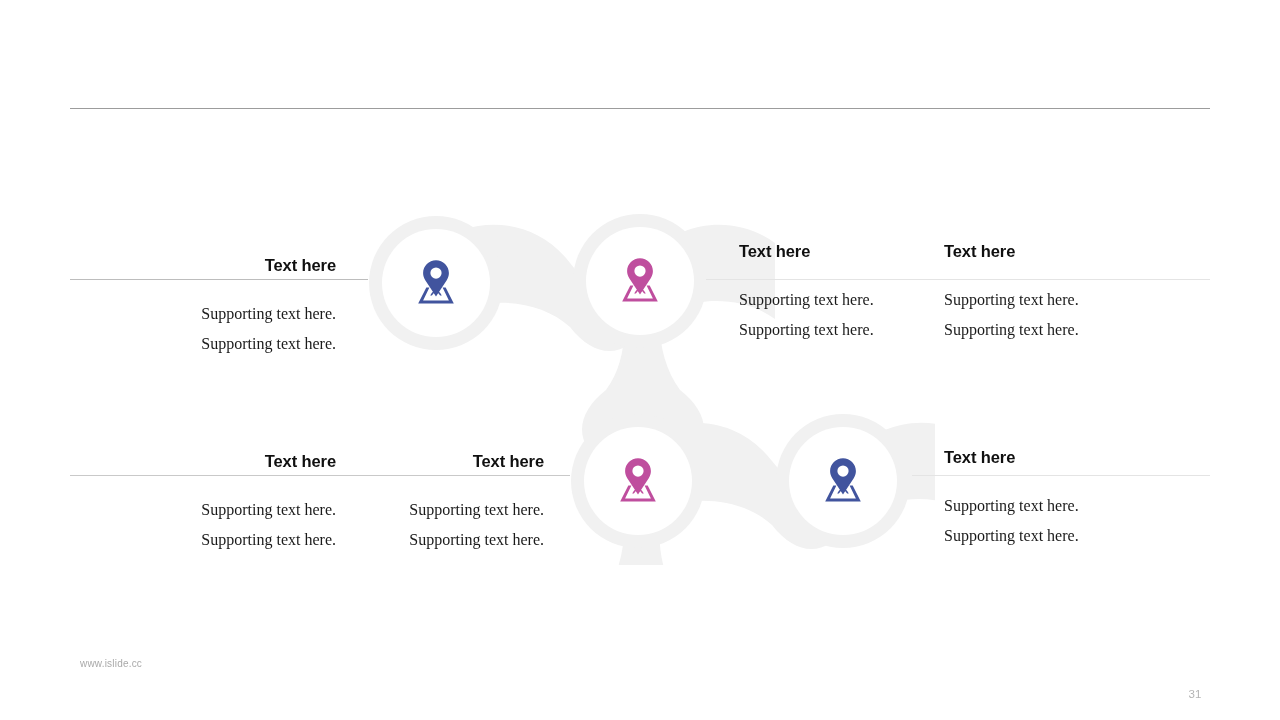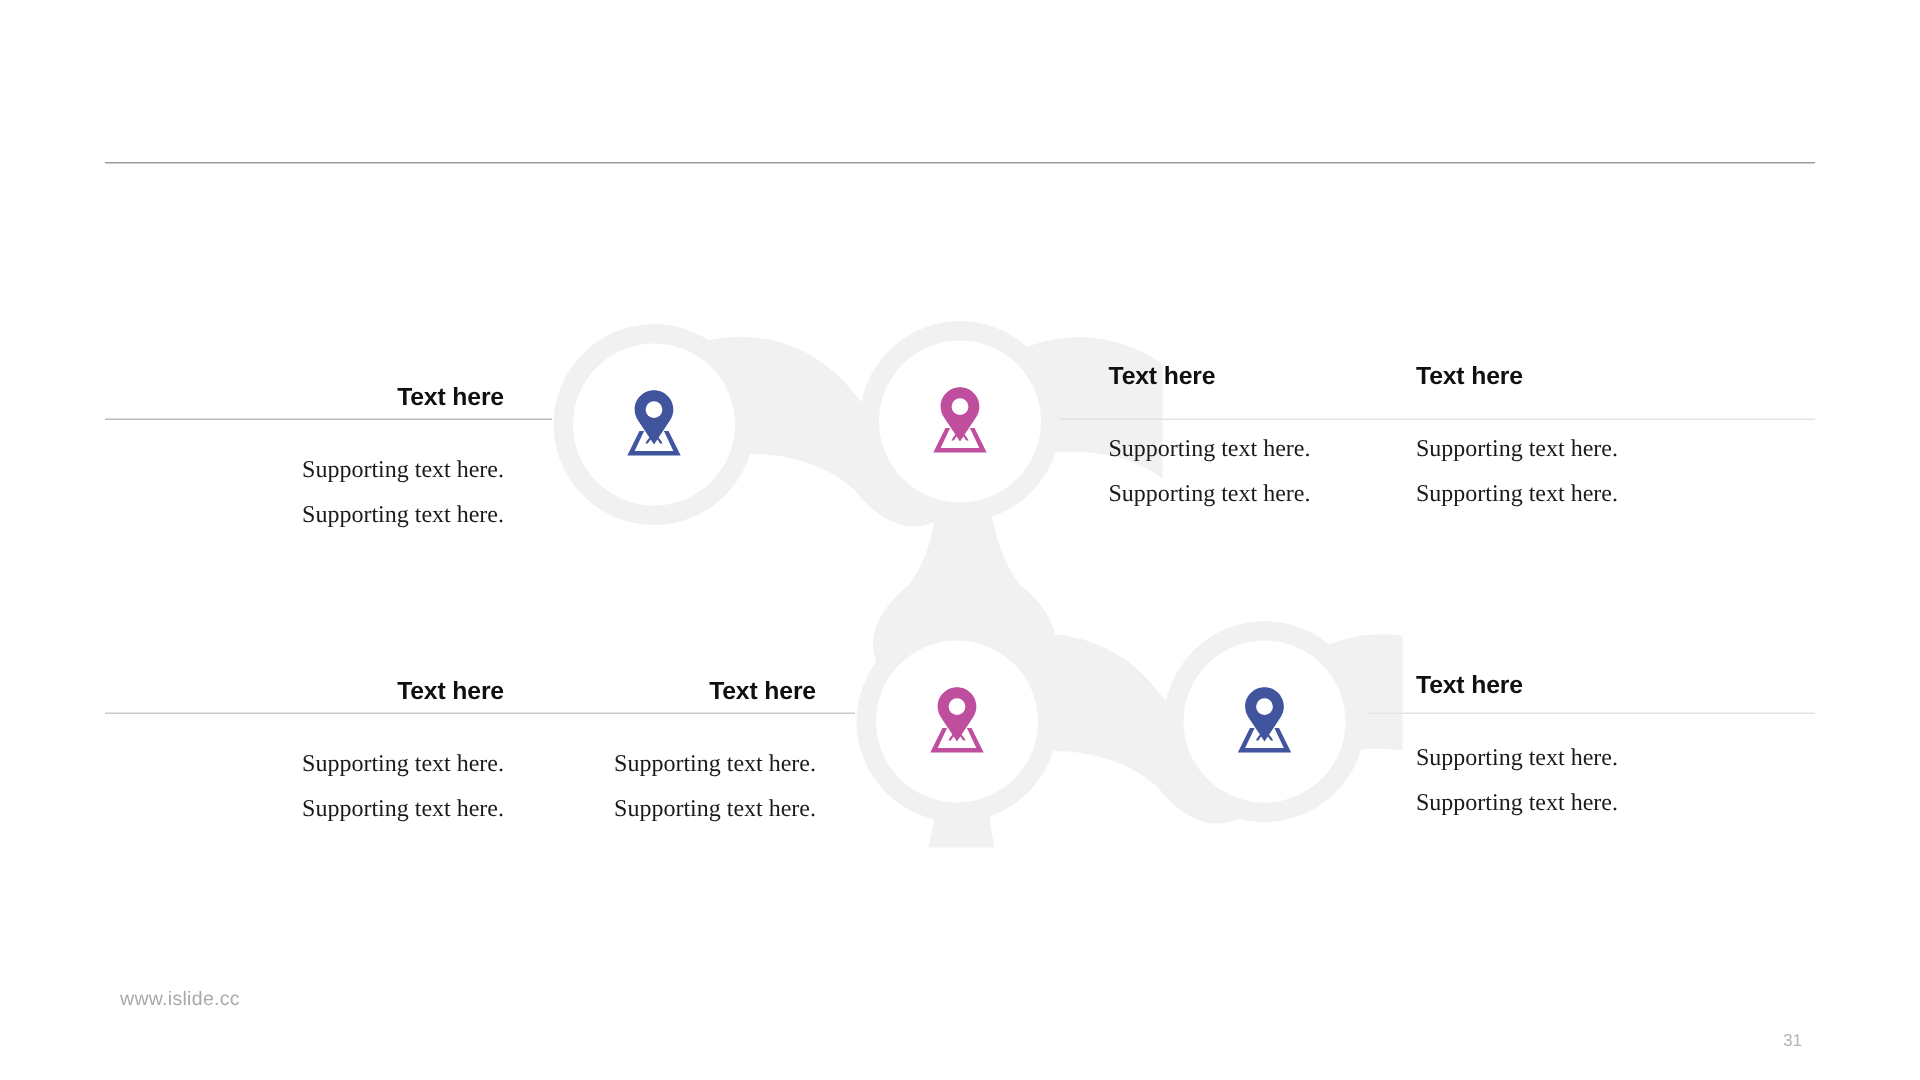--- a/index.html
+++ b/index.html
@@ -79,21 +79,21 @@
   .row-line {
     position: absolute;
     height: 1px;
   }
 
   
   .footer-url {
     position: absolute;
     left: 80px;
     top: 658px;
-    font-size: 13px;
+    font-size: 10px;
     color: #a9a9a9;
     letter-spacing: 0.2px;
   }
   .footer-page {
     position: absolute;
     left: 1180px;
     top: 688px;
     width: 30px;
     text-align: center;
     font-size: 11.5px;

